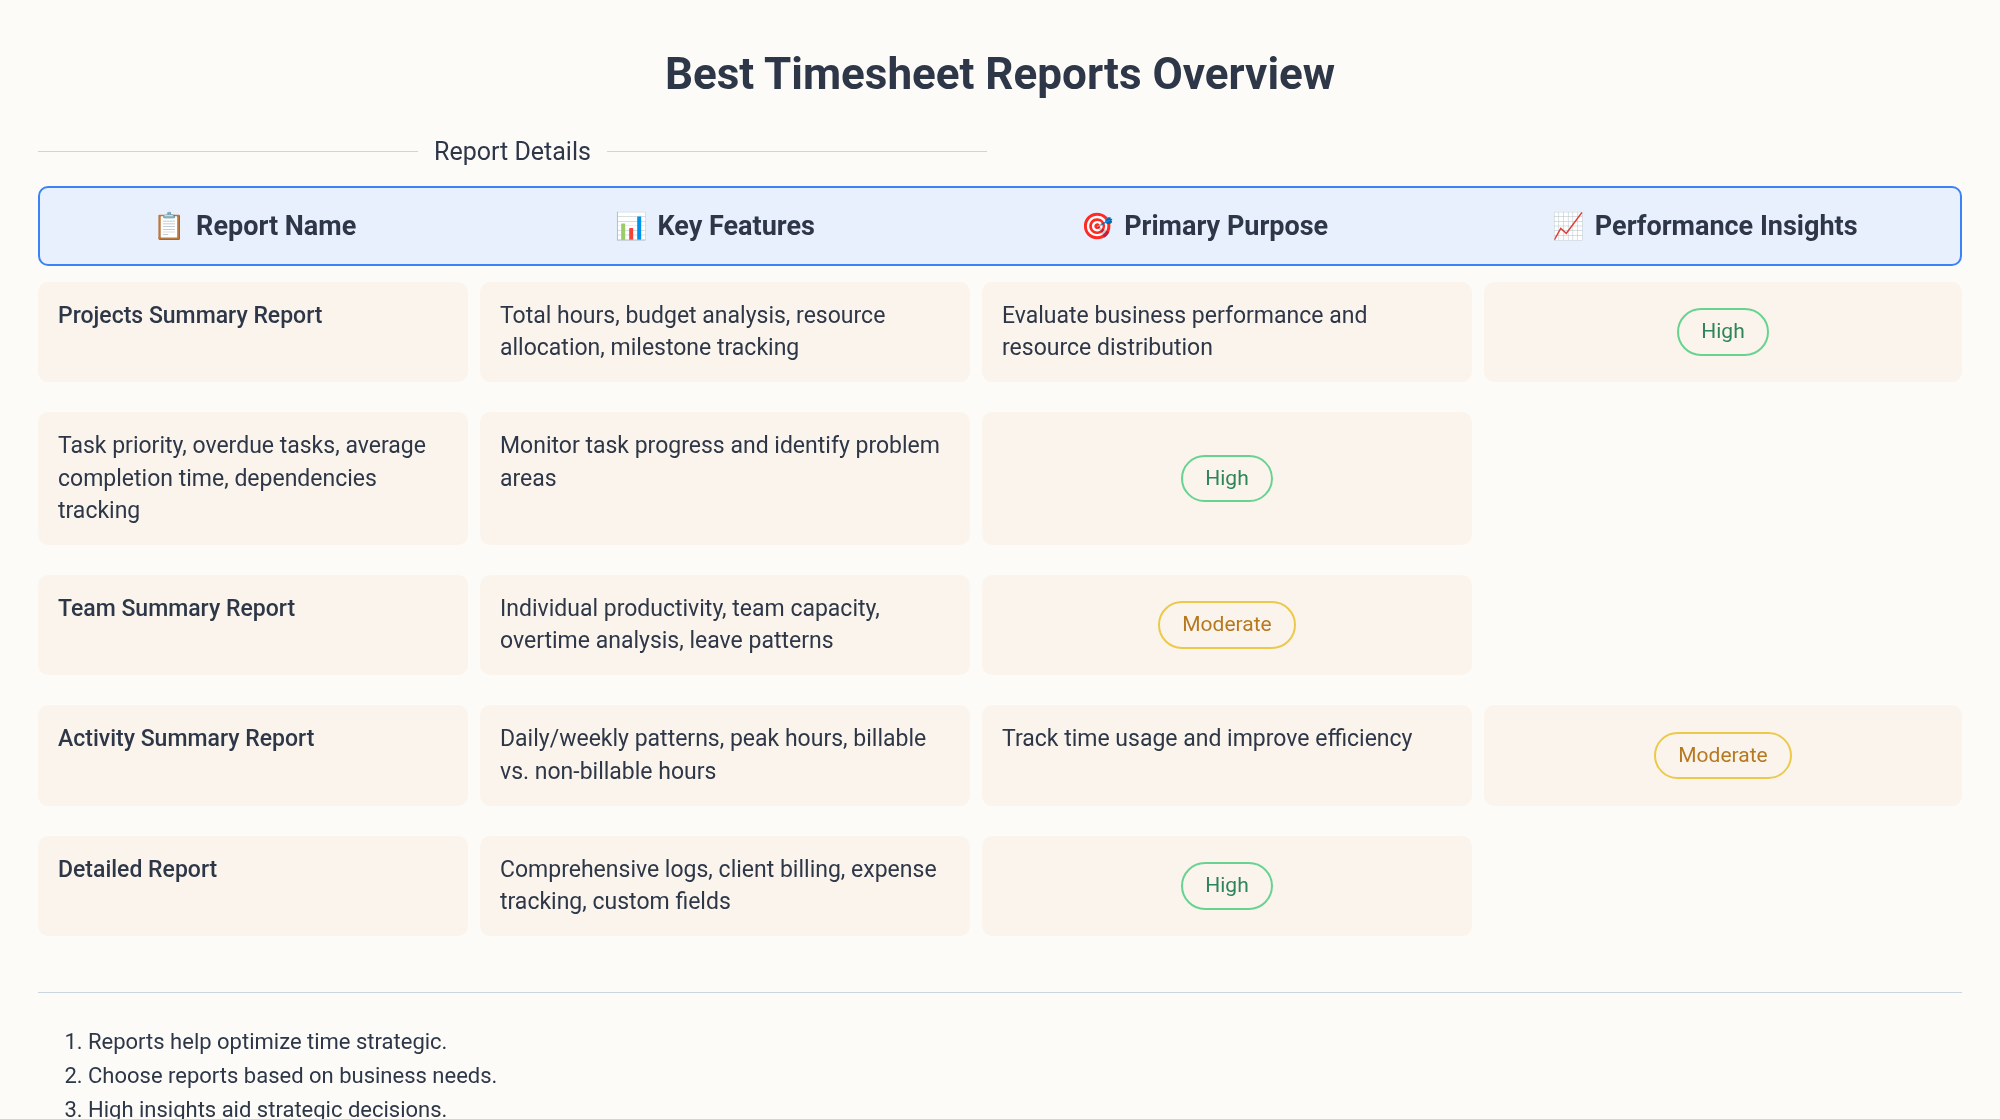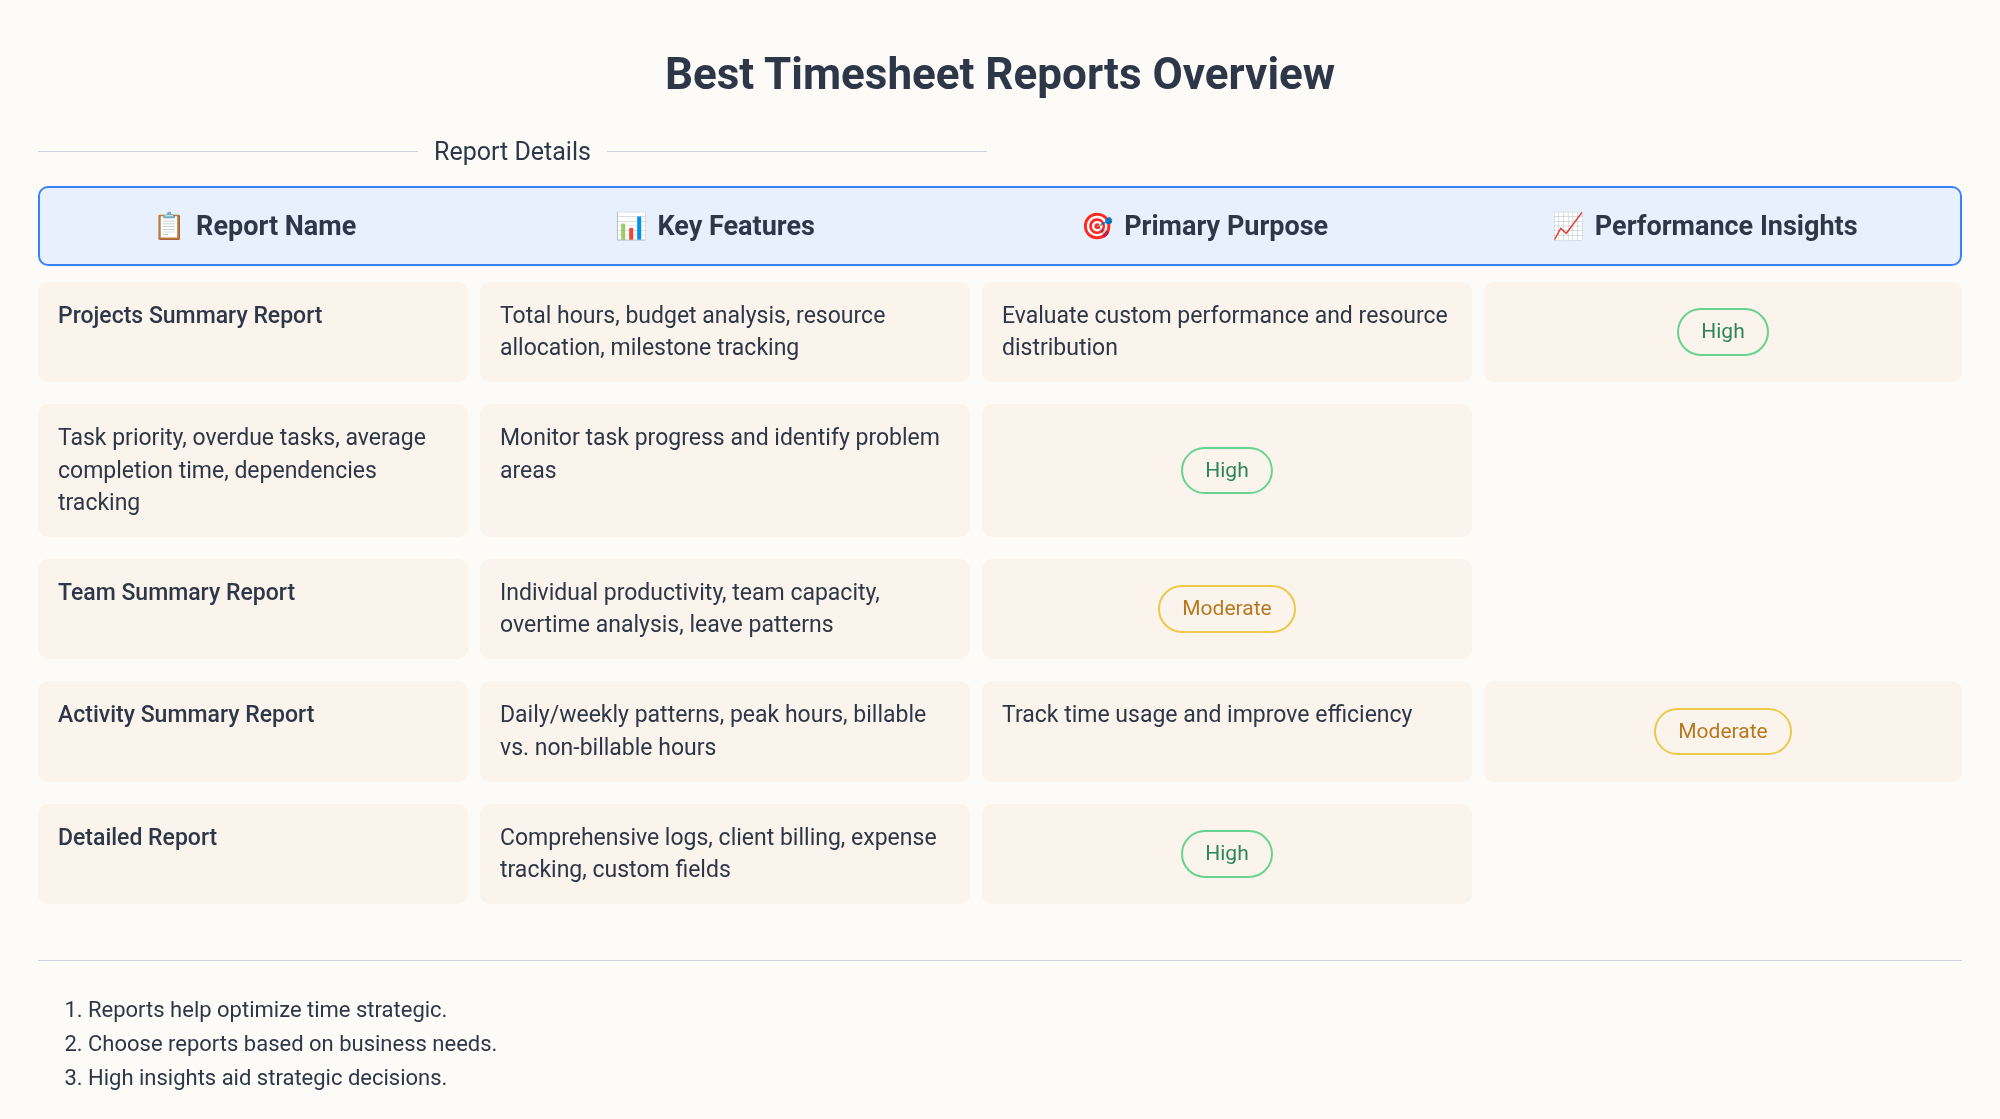--- a/index.html
+++ b/index.html
@@ -56,21 +56,21 @@
   display: flex;
   align-items: center;
   justify-content: center;
   gap: 10px;
 }
 .th .icon { font-size: 26px; }
 
 .table-body {
   display: flex;
   flex-direction: column;
-  gap: 22px;
+  gap: 30px;
 }
 .row {
   display: grid;
   grid-template-columns: 430px 490px 490px 1fr;
   gap: 12px;
 }
 .cell {
   background: #faf4ec;
   border-radius: 10px;
   padding: 18px 20px;
@@ -136,21 +136,21 @@
   <div class="th">
     <span class="icon">📈</span>
     <span>Performance Insights</span>
   </div>
 </div>
 
 <div class="table-body" id="table-body">
     <div class="row">
       <div class="cell name">Projects Summary Report</div>
       <div class="cell">Total hours, budget analysis, resource allocation, milestone tracking</div>
-      <div class="cell">Evaluate custom performance and resource distribution</div>
+      <div class="cell">Evaluate business performance and resource distribution</div>
       <div class="cell insight">
         <span class="badge high">High</span>
       </div>
     </div>
     <div class="row">
       <div class="cell">Task priority, overdue tasks, average completion time, dependencies tracking</div>
       <div class="cell">Monitor task progress and identify problem areas</div>
       <div class="cell insight">
         <span class="badge high">High</span>
       </div>

